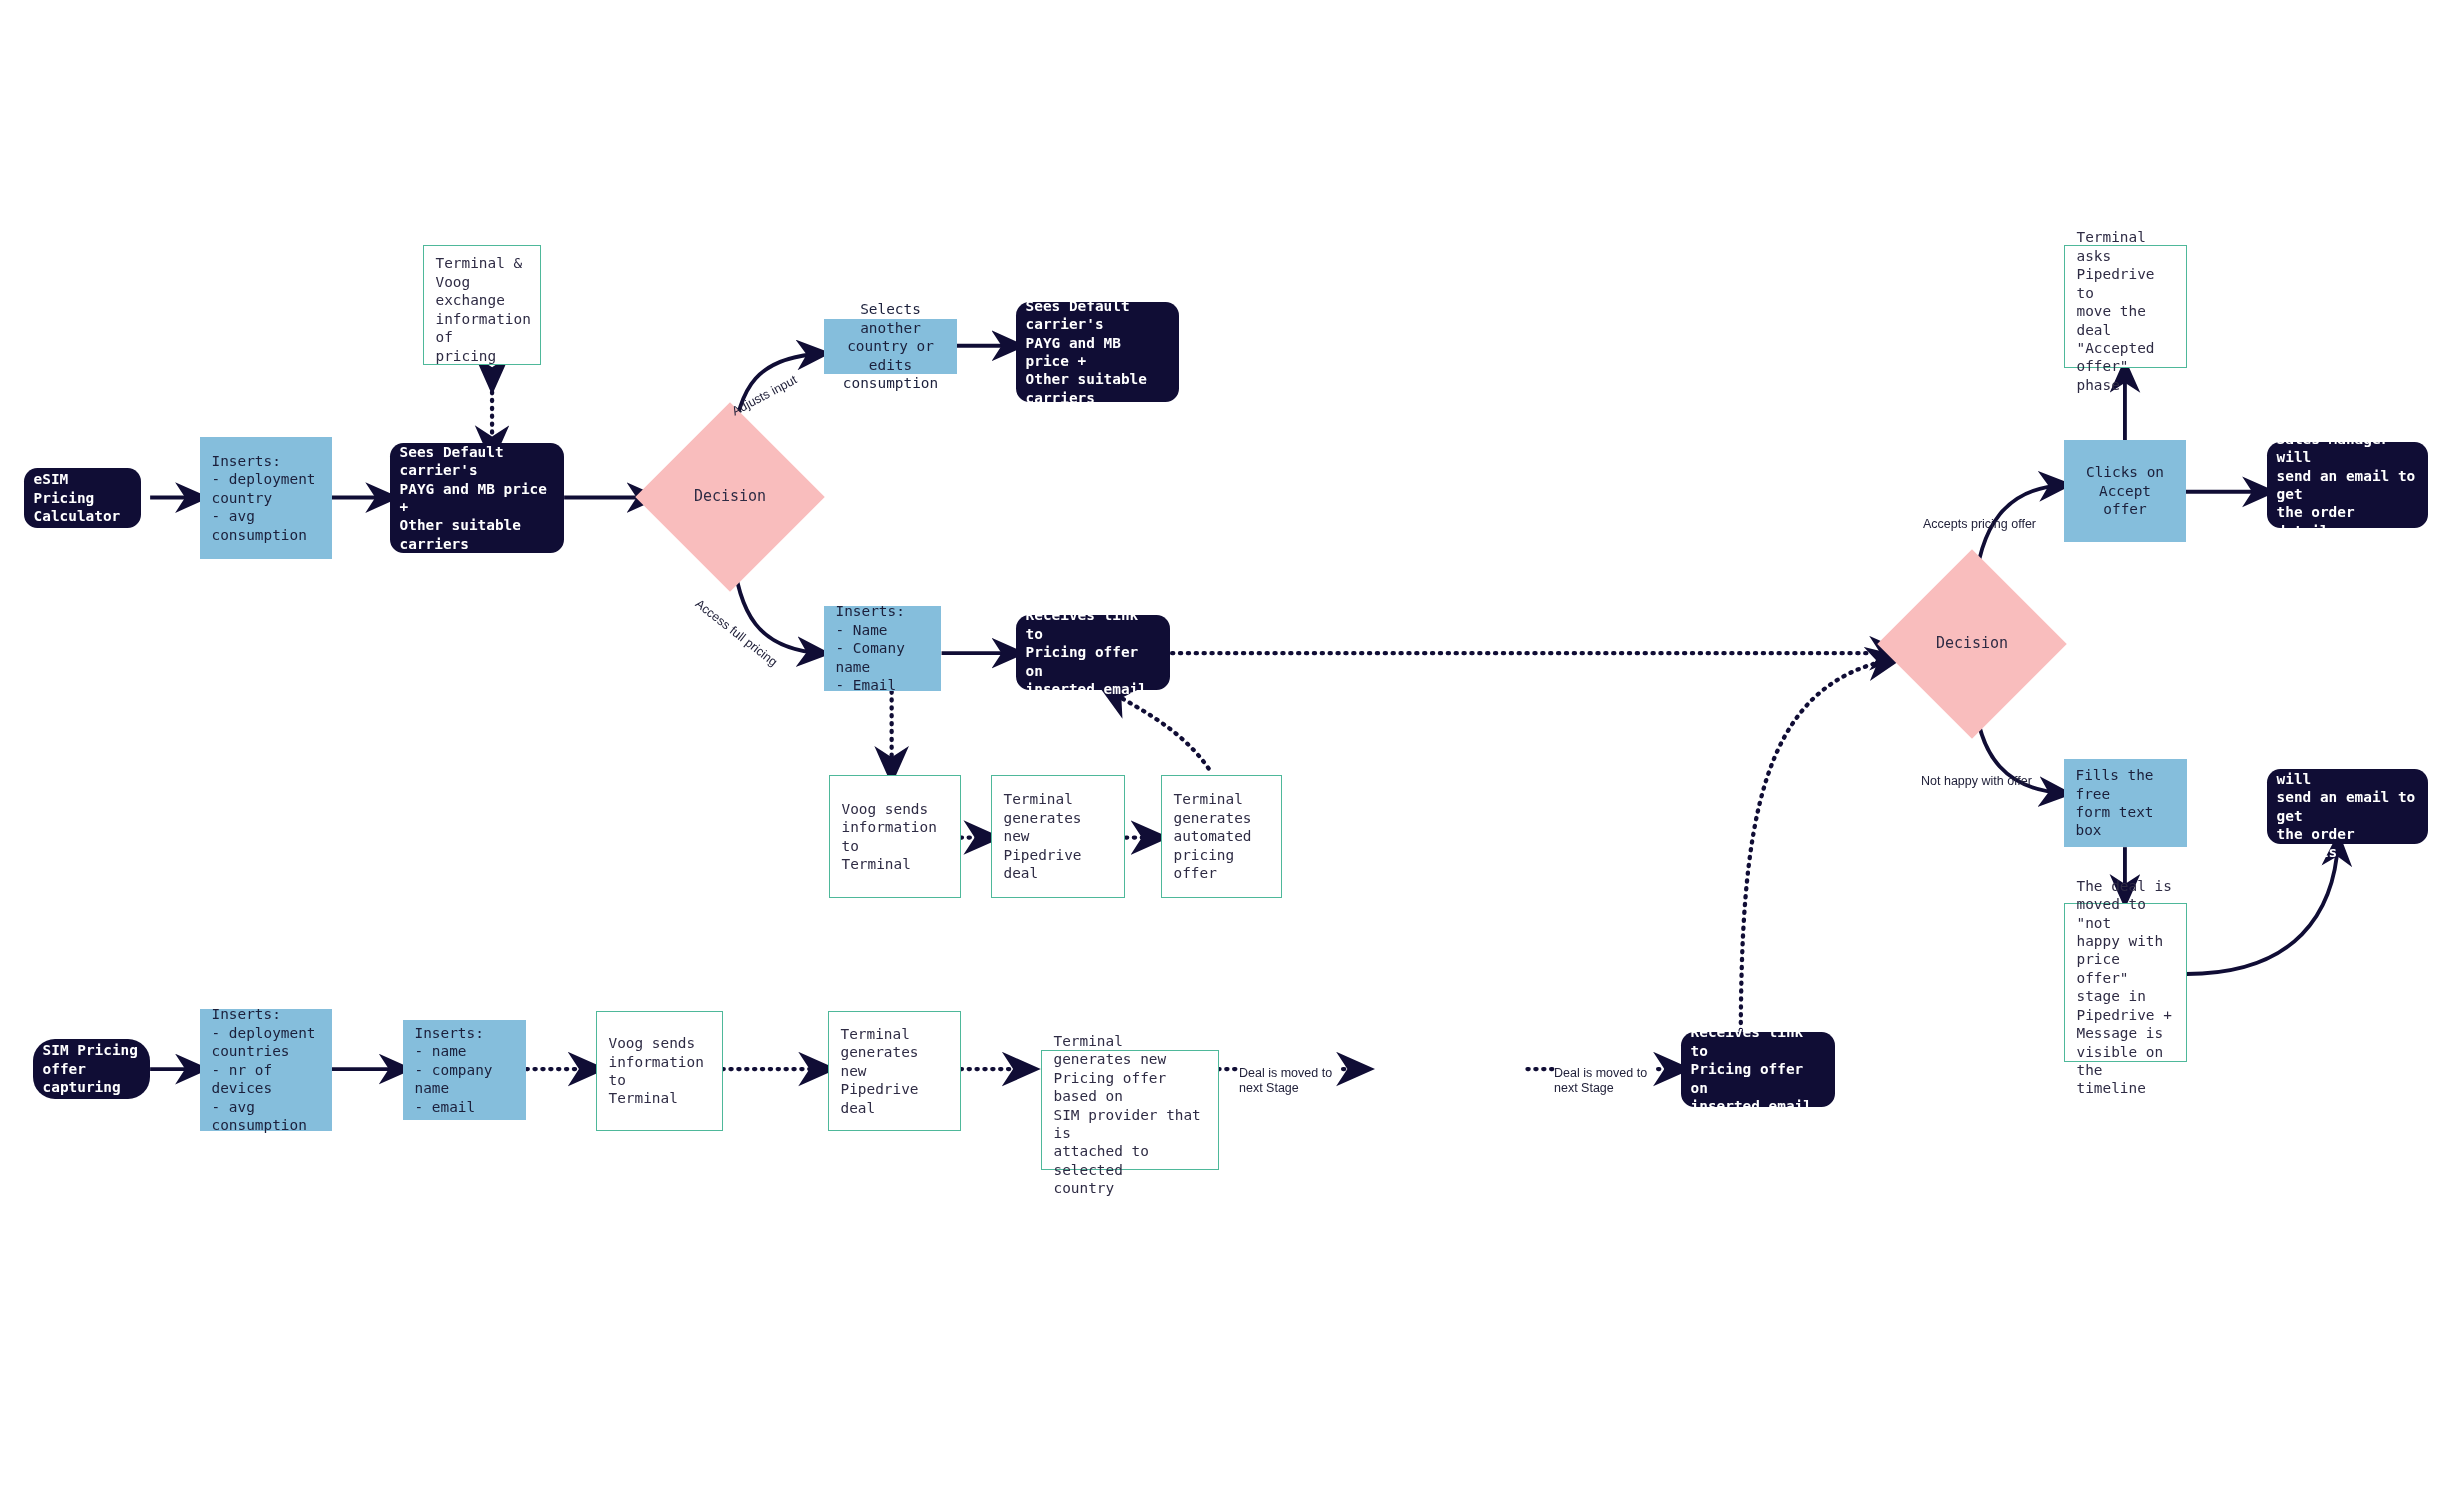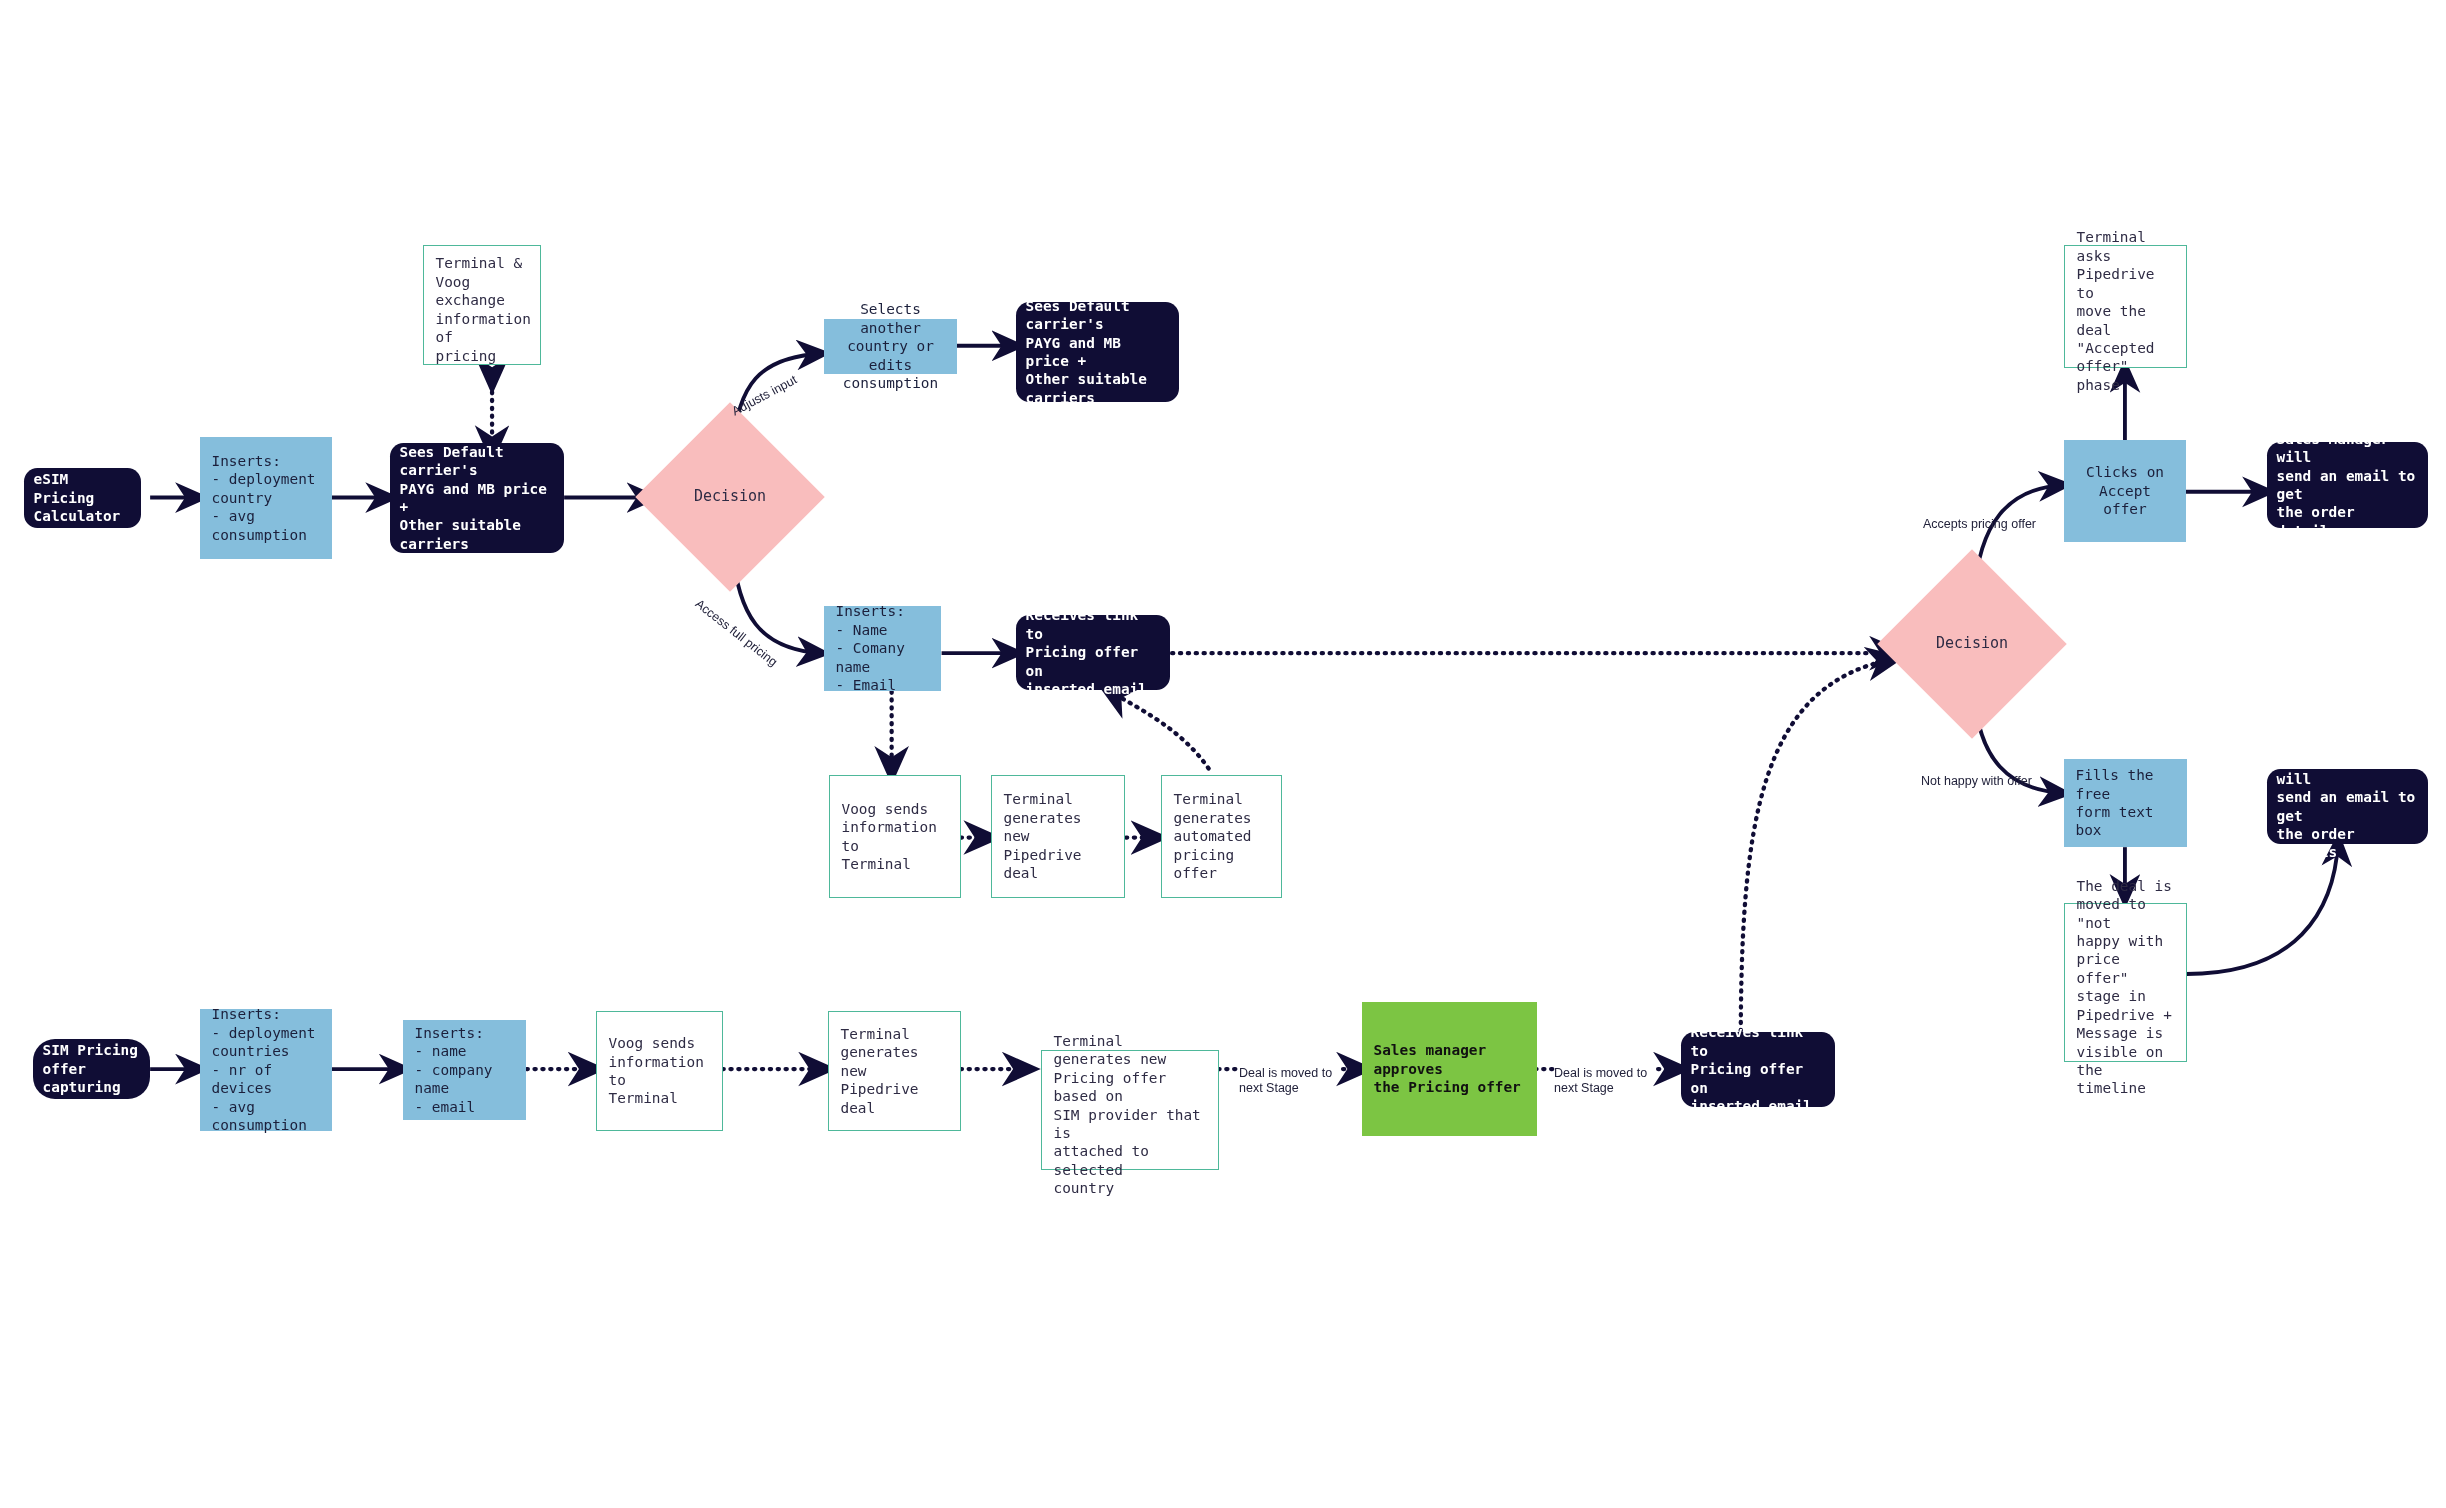--- a/index.html
+++ b/index.html
@@ -306,24 +306,20 @@
 SIM provider that is
 attached to selected
 country</span>
   </div>
 
   <div class="edge-label" style="left:1239px; top:1050px;">
     <span>Deal is moved to
 next Stage</span>
   </div>
 
-  <div class="node n-green" style="left:1362px; top:1002px; width:175px; height:134px;">
-    <span>Sales manager approves
-the Pricing offer</span>
-  </div>
 
   <div class="edge-label" style="left:1554px; top:1050px;">
     <span>Deal is moved to
 next Stage</span>
   </div>
 
   <div class="node n-dark" style="left:1681px; top:1032px; width:154px; height:75px;">
     <span>Receives link to
 Pricing offer on
 inserted email</span>

